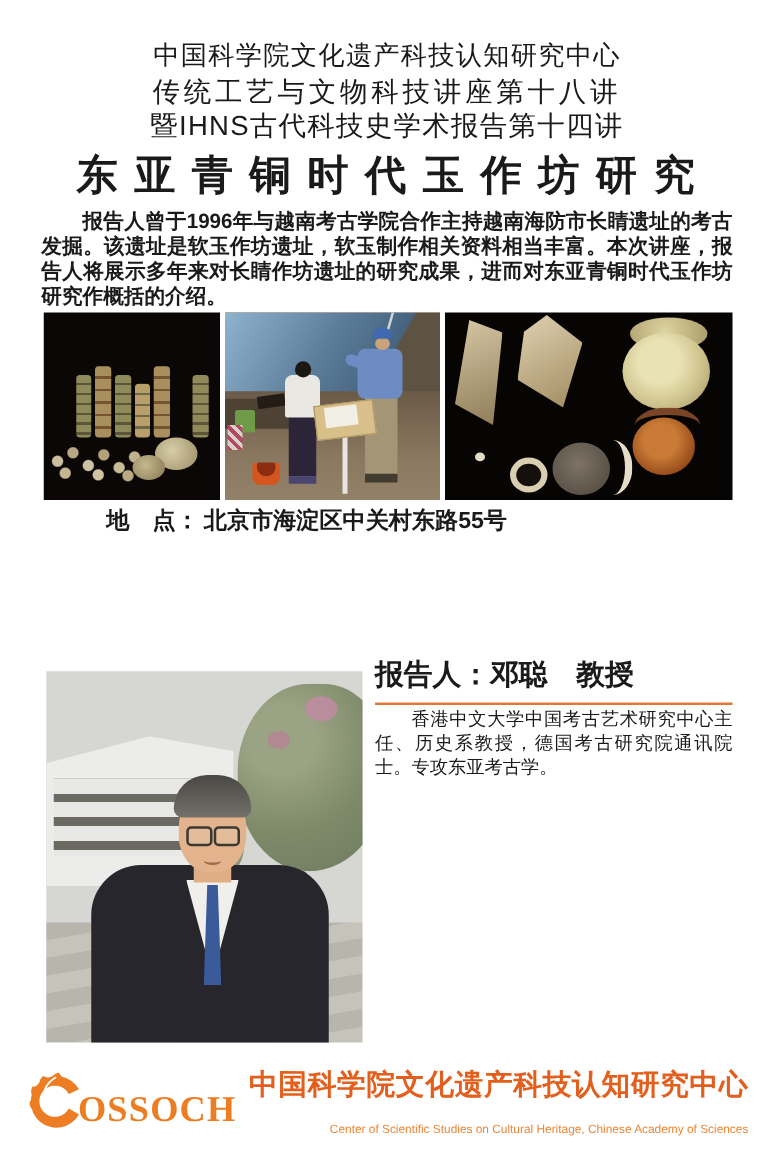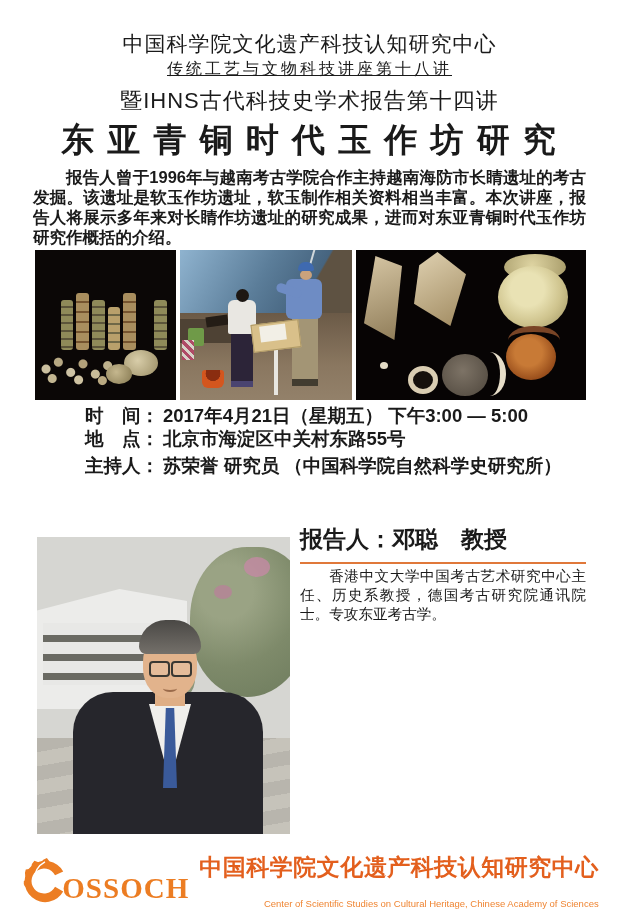--- a/index.html
+++ b/index.html
@@ -3,21 +3,21 @@
 <meta charset="utf-8">
 <style>
   html,body{margin:0;padding:0;background:#ffffff;}
   .poster{position:relative;width:619px;height:920px;background:#fff;overflow:hidden;
           font-family:"Liberation Sans",sans-serif;color:#1a1a1a;border-radius:31px;}
   .abs{position:absolute;}
 
   
   .hline{left:0;width:619px;text-align:center;white-space:nowrap;}
   .hline1{top:30px;font-size:21px;letter-spacing:1px;}
-  .hline2{top:59px;font-size:16px;letter-spacing:3px;text-decoration:underline;}
+  .hline2{top:59px;font-size:22px;letter-spacing:3px;}
   .hline3{top:86px;font-size:22px;letter-spacing:1px;}
 
   .main-title{top:118px;left:0;width:619px;text-align:center;font-size:33px;
               font-weight:700;letter-spacing:2px;white-space:nowrap;}
 
   .intro{top:167px;left:33px;width:553px;font-size:16.5px;font-weight:700;
          line-height:20px;text-align:justify;text-indent:2em;}
 
   
   .photo{top:250px;height:150px;overflow:hidden;background:#0b0706;}
@@ -214,33 +214,25 @@
     <div class="amber-cres"></div>
     <div class="amber-disc"></div>
     <div class="white-cres"></div>
     <div class="gray-disc"></div>
     <div class="small-ring"></div>
     <div class="tiny-dot"></div>
   </div>
 
   <div class="abs info">
     <div class="info-row">
-      <span class="info-label">时　间：</span>
-      <span>2017年4月21日（星期五） 下午3:00 — 5:00</span>
-    </div>
-    <div class="info-row">
       <span class="info-label">地　点：</span>
       <span>北京市海淀区中关村东路55号</span>
     </div>
     <div class="info-row">
       <span class="info-spacer"></span>
-    </div>
-    <div class="info-row host">
-      <span class="info-label">主持人：</span>
-      <span>苏荣誉 研究员 （中国科学院自然科学史研究所）</span>
     </div>
   </div>
 
   <div class="abs sp-photo">
     <div class="building"></div>
     <div class="windows"></div>
     <div class="plaza"></div>
     <div class="tree-small"></div>
     <div class="tree-big"></div>
     <div class="blossom1"></div>

